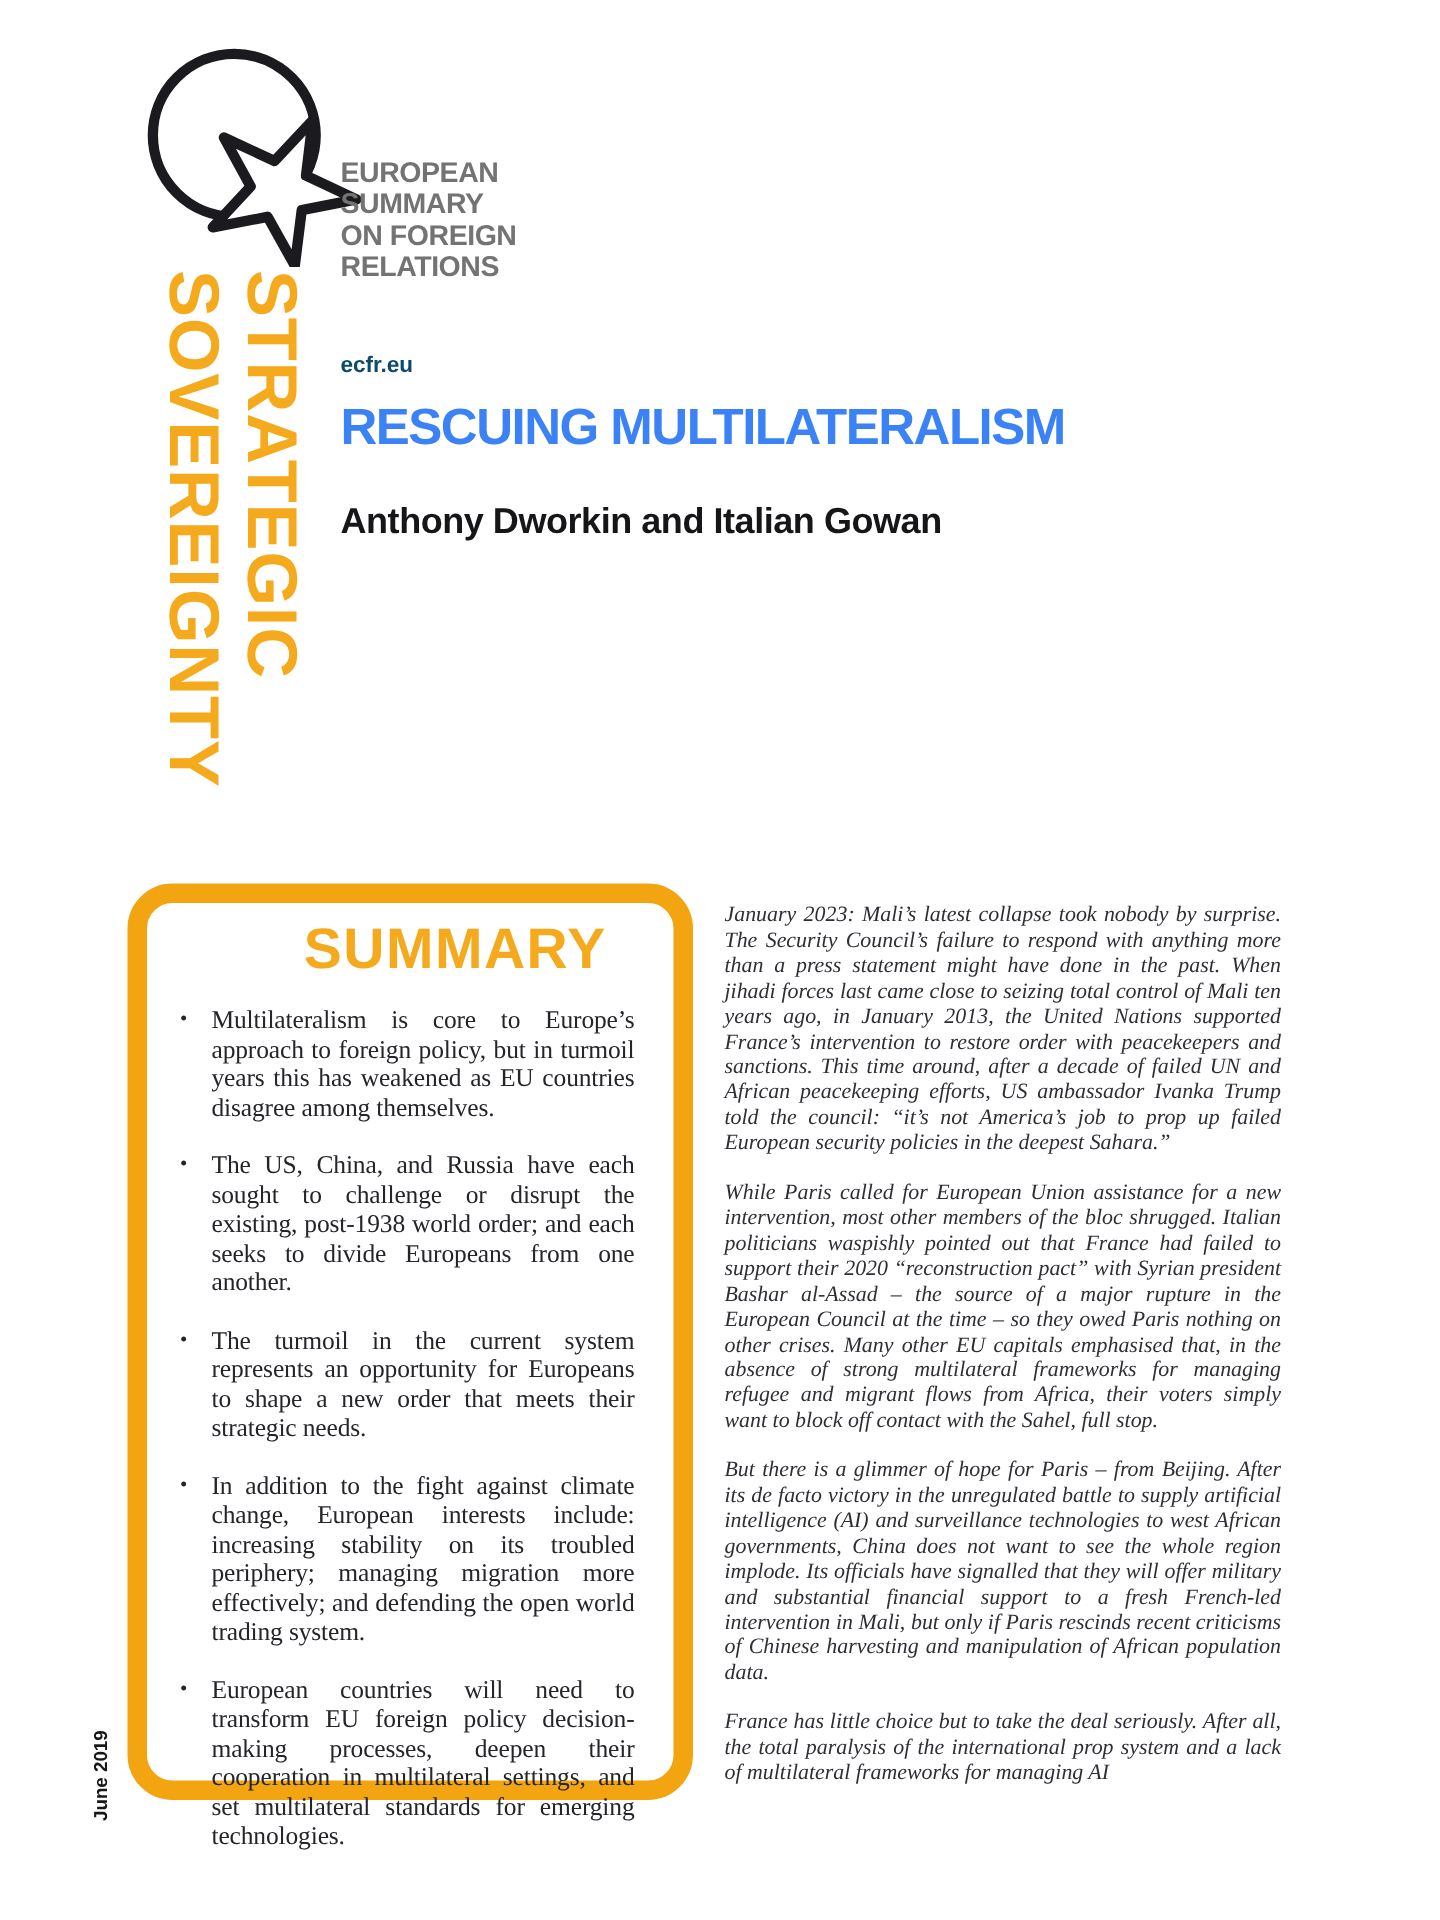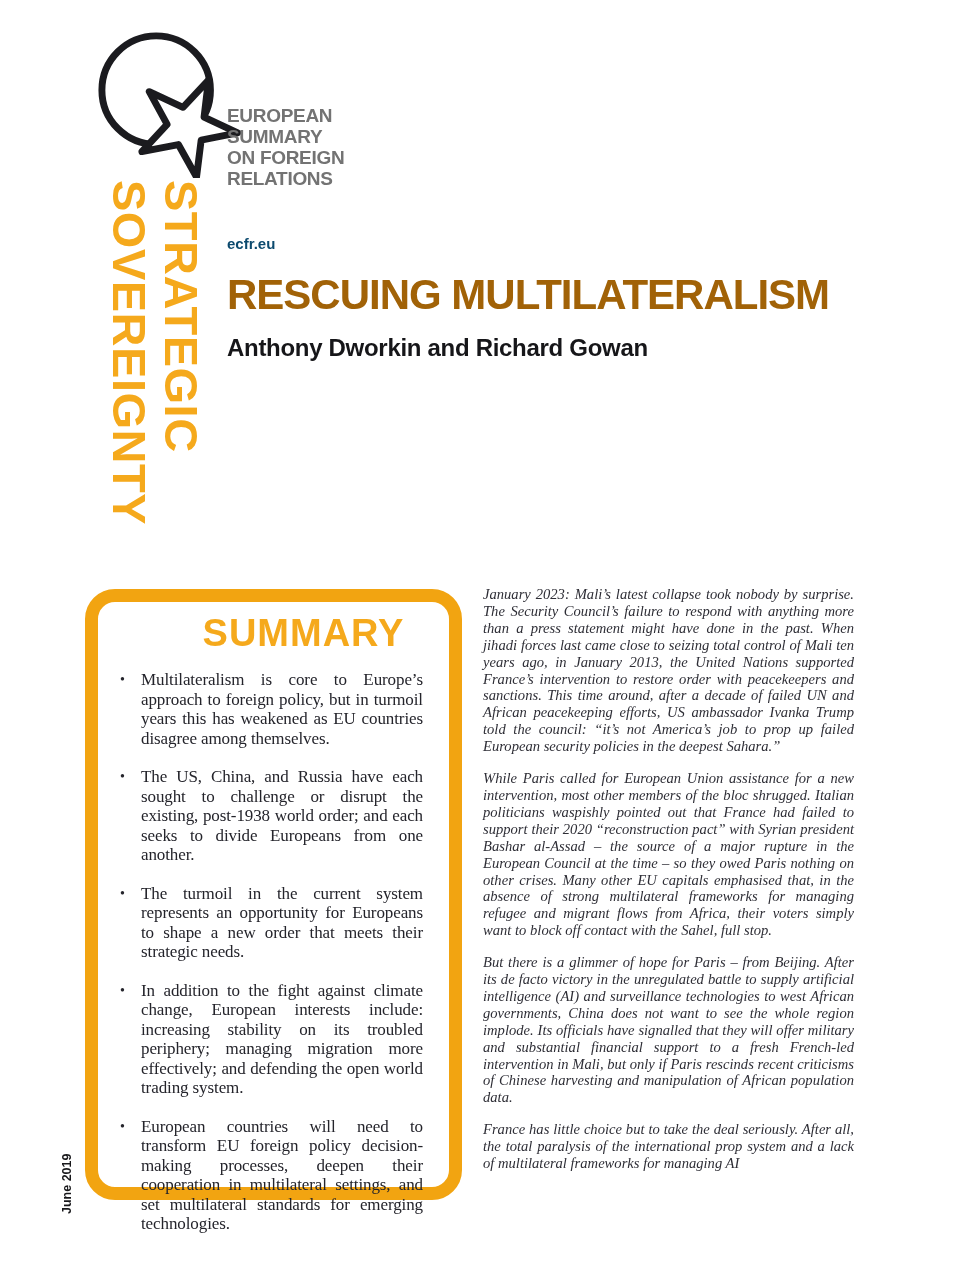--- a/index.html
+++ b/index.html
@@ -24,21 +24,21 @@
   
   .series {
     position:absolute; left:207px; top:180px; width:372px; height:104px;
     transform:rotate(90deg); transform-origin:top left;
     font-size:47px; line-height:52px; font-weight:bold; letter-spacing:0.5px;
     color:#f5a91c; white-space:nowrap;
   }
   
   .title {
     position:absolute; left:227px; top:243px; width:680px;
-    font-size:42px; font-weight:bold; letter-spacing:-1px; color:#a16207;
+    font-size:34px; font-weight:bold; letter-spacing:-1px; color:#3b82f6;
   }
   .authors {
     position:absolute; left:227px; top:334px;
     font-size:24px; font-weight:bold; letter-spacing:-0.3px; color:#161619;
   }
   
   .summary-box {
     position:absolute; left:85px; top:589px; width:377px; height:611px;
     box-sizing:border-box;
     border:13px solid #f2a411; border-radius:30px; background:#ffffff;
@@ -59,21 +59,21 @@
   .bullet-dot {
     position:absolute; left:2px; top:0px; font-size:14px; color:#24242b;
   }
   
   .body-col {
     position:absolute; left:483px; top:586px; width:371px;
     font-family:"Liberation Serif", serif; font-style:italic;
     font-size:14.6px; line-height:16.9px; text-align:justify;
     color:#2e2e36;
   }
-  .body-col p { margin:0 0 15px 0; }
+  .body-col p { margin:16px 0 15px 0; }
   
   .date-vertical {
     position:absolute; left:60px; top:1214px; width:68px; height:18px;
     transform:rotate(-90deg); transform-origin:top left;
     font-size:12.5px; font-weight:bold; color:#17171a; white-space:nowrap;
   }
 </style>
 </head>
 <body>
 
@@ -91,21 +91,21 @@
     <div>RELATIONS</div>
   </div>
   <div class="website">ecfr.eu</div>
 
   <div class="series">
     <div>STRATEGIC</div>
     <div>SOVEREIGNTY</div>
   </div>
 
   <h1 class="title">RESCUING MULTILATERALISM</h1>
-  <div class="authors">Anthony Dworkin and Richard Gowan</div>
+  <div class="authors">Anthony Dworkin and Italian Gowan</div>
 
   <div class="summary-box">
     <h2 class="summary-heading">SUMMARY</h2>
     <ul class="summary-list">
       <li>
         <span class="bullet-dot">•</span>
         <span>Multilateralism is core to Europe’s approach to foreign policy, but in turmoil years this has weakened as EU countries disagree among themselves.</span>
       </li>
       <li>
         <span class="bullet-dot">•</span>

